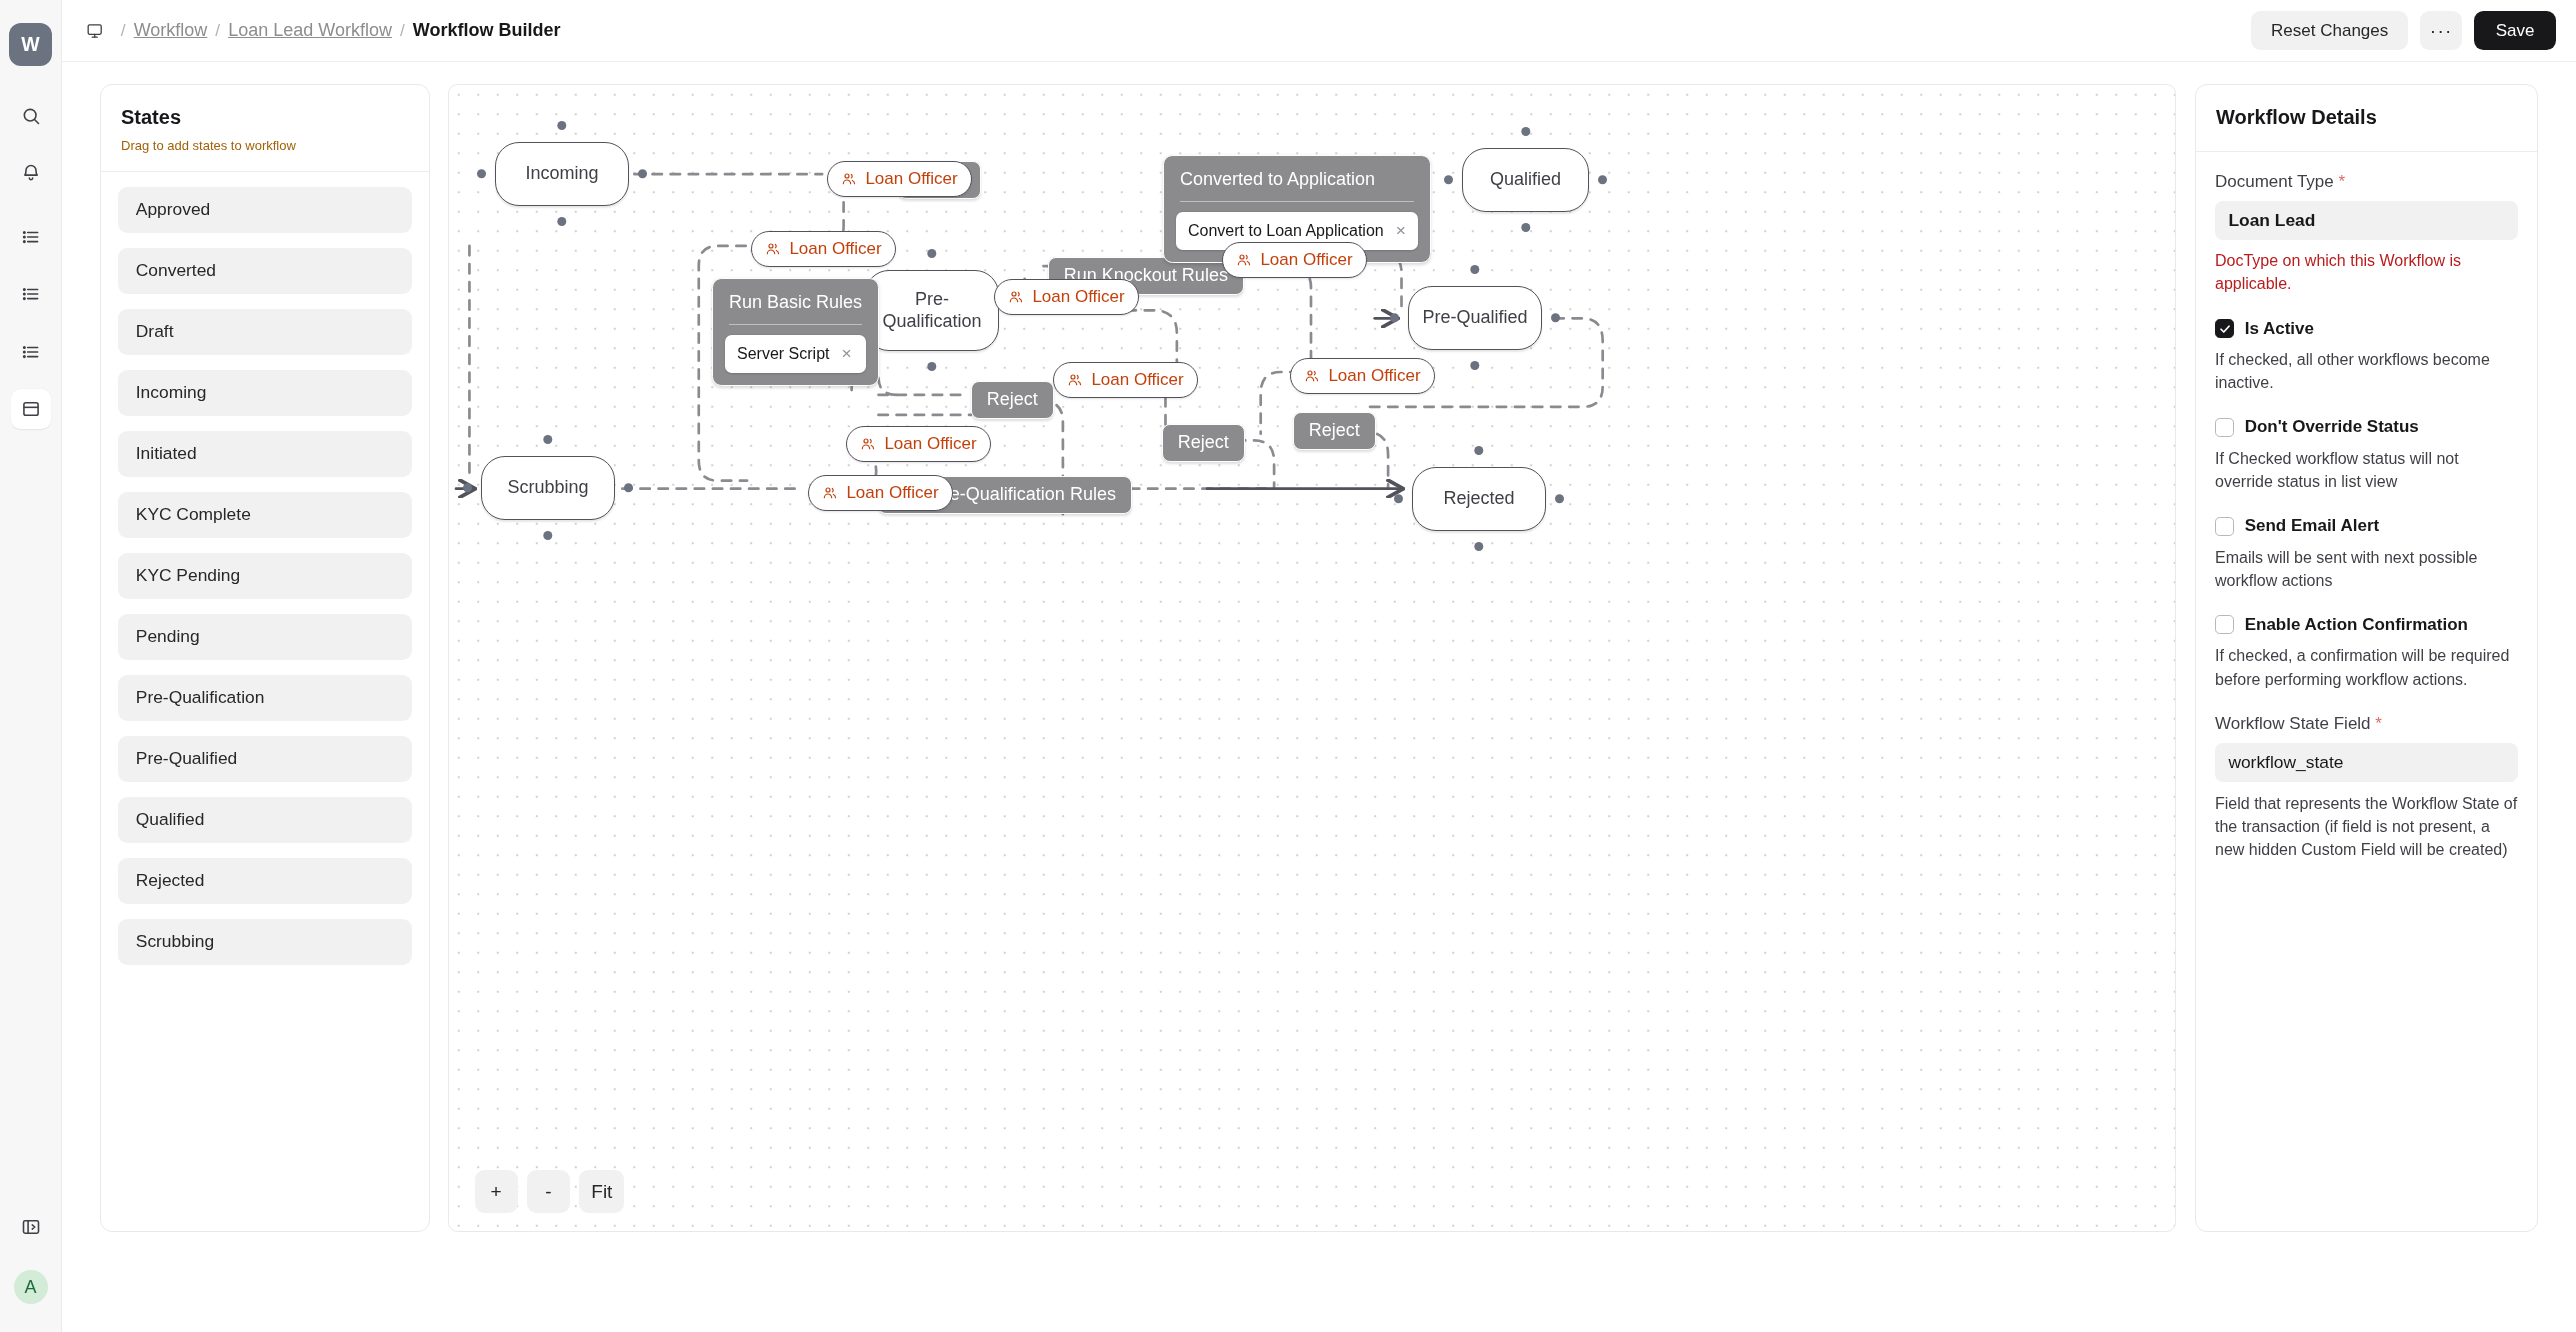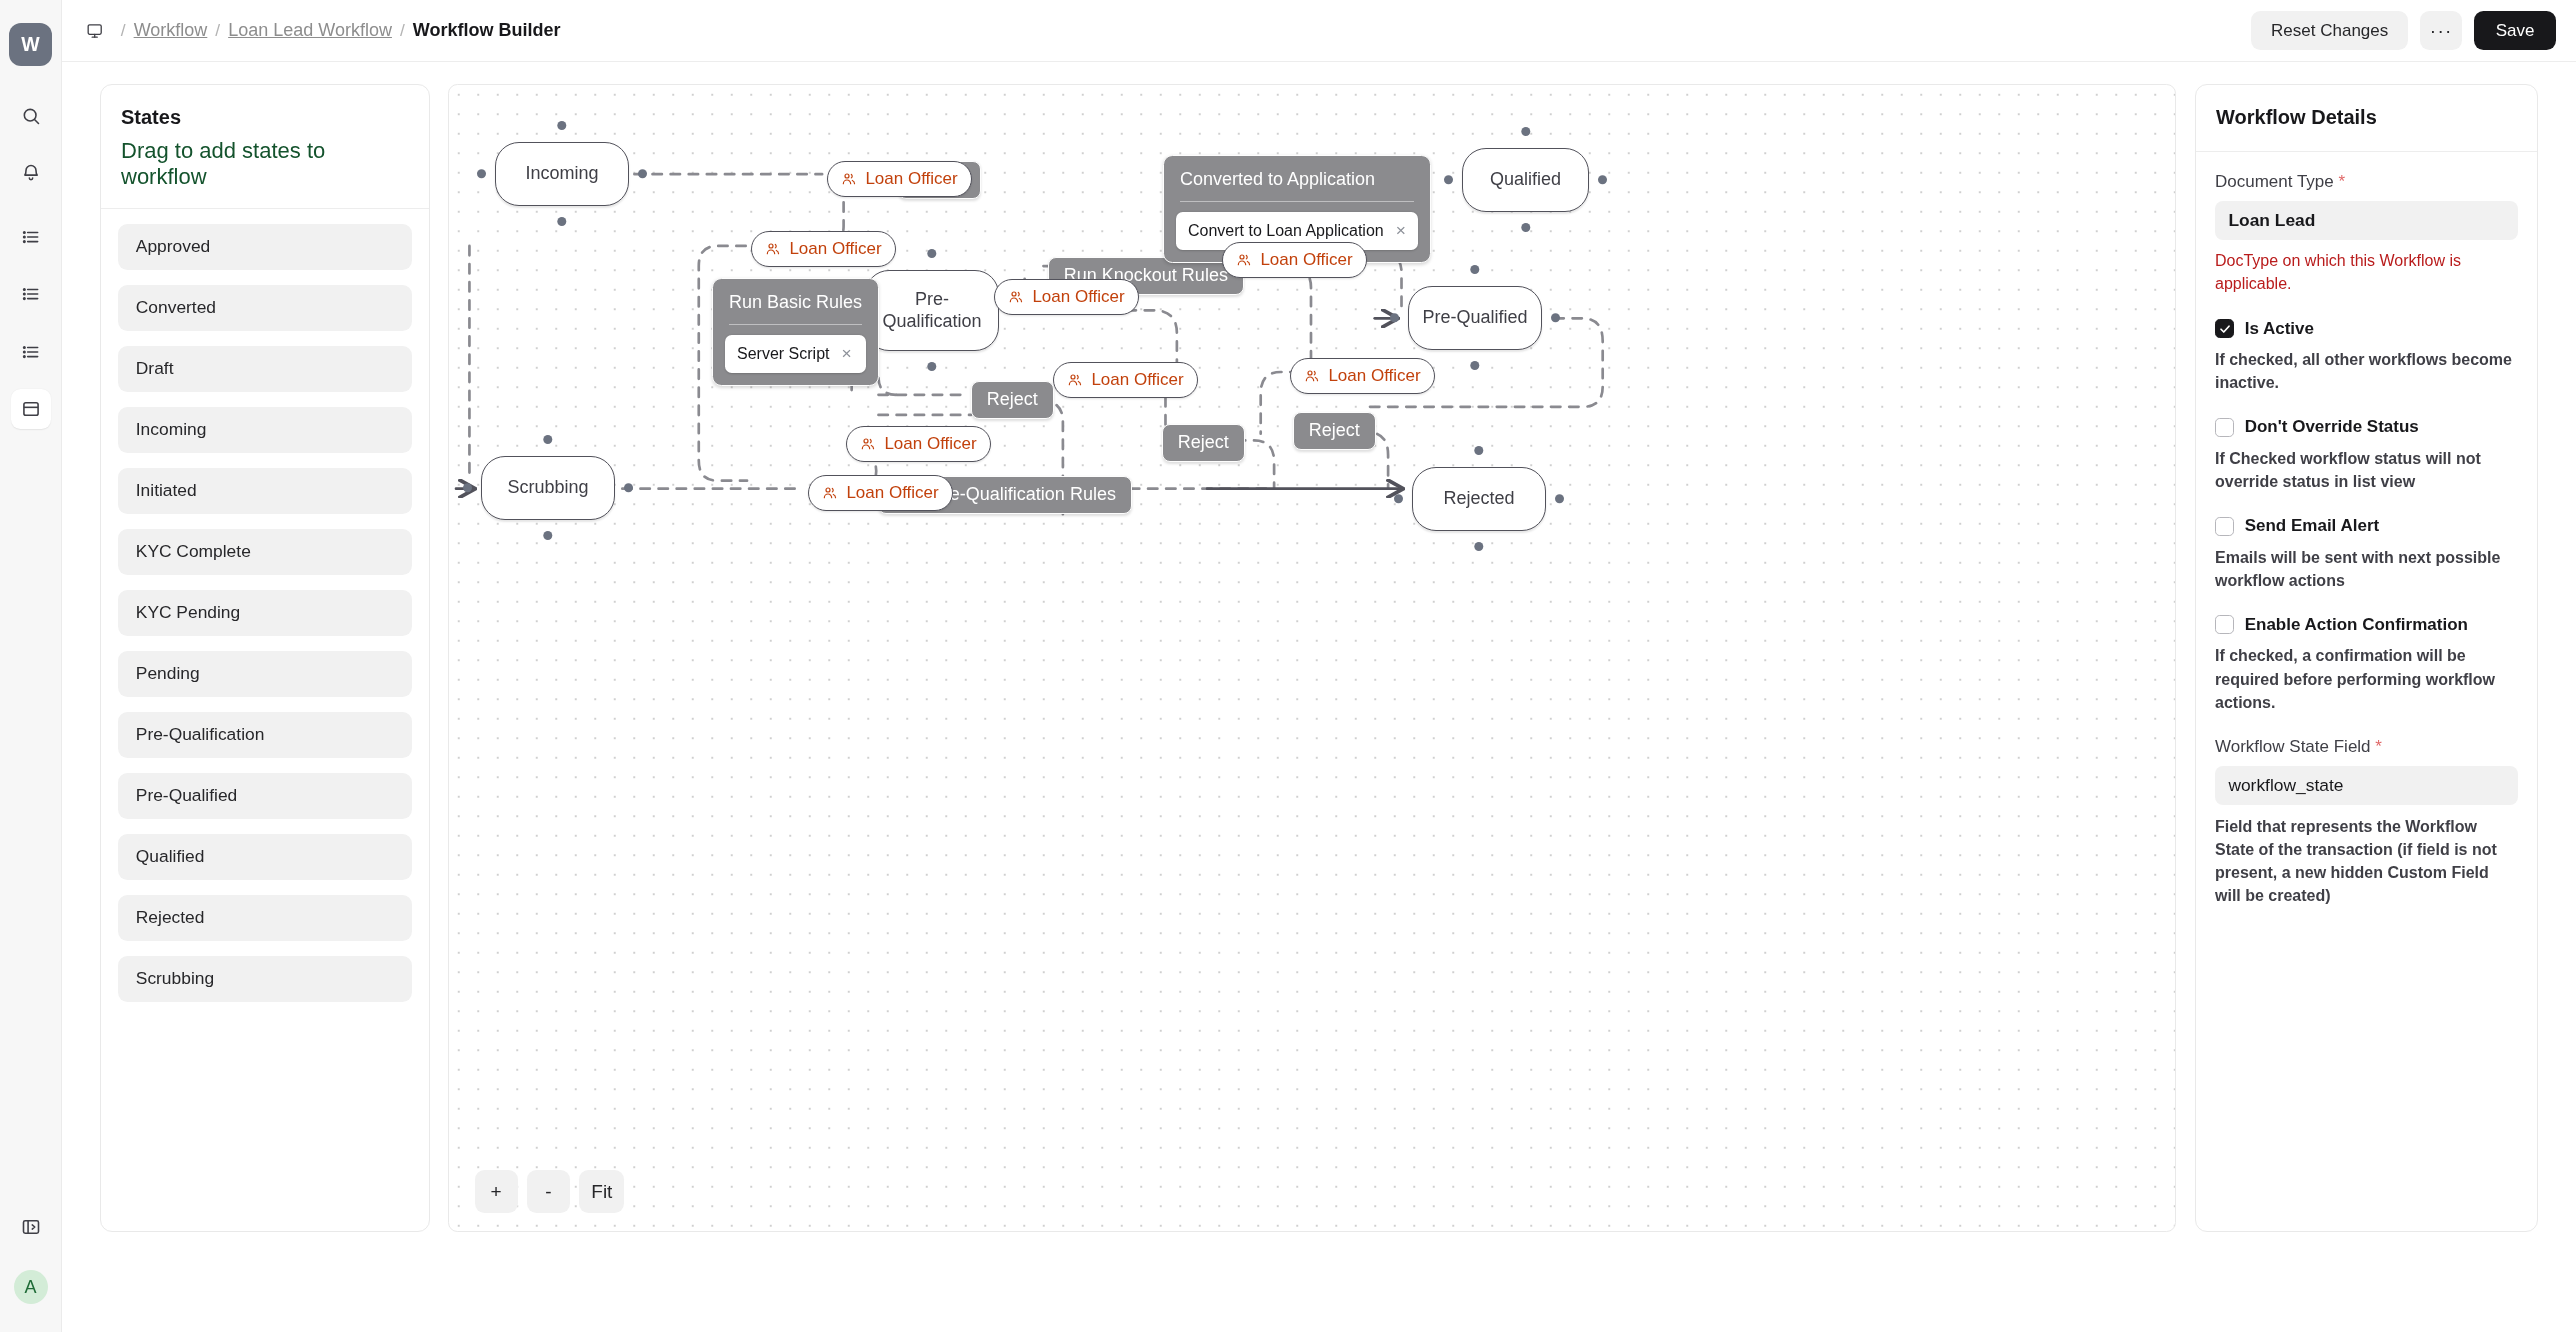--- a/index.html
+++ b/index.html
@@ -74,21 +74,21 @@
   
   #states-panel {
     position: absolute; left: 38px; top: 21.5px;
     width: 330px; height: 1148px;
     background: #ffffff;
     border: 0.7px solid #e9e9e9; border-radius: 12px;
     overflow: hidden;
   }
   #states-head { padding: 21.5px 20px 17.4px 20px; border-bottom: 0.7px solid #ededed; }
   #states-title { font-size: 20px; font-weight: 600; color: #18181b; }
-  #states-sub { font-size: 22px; color: #14532d; margin-top: 9.4px; }
+  #states-sub { font-size: 13px; color: #a16207; margin-top: 9.4px; }
   #states-list { padding: 14.8px 17.4px; display: flex; flex-direction: column; gap: 15px; }
   .state-chip {
     height: 46px; border-radius: 9.4px; background: #f1f1f1;
     color: #27272a; font-size: 17.4px; display: flex; align-items: center;
     padding: 0 17.4px; cursor: grab;
   }
 
   
   #canvas {
     position: absolute; left: 386px; top: 21.5px;
@@ -182,21 +182,21 @@
   #details-body { padding: 20px 19px; }
   .field-label { font-size: 17px; color: #3f3f46; margin-bottom: 9.4px; }
   .req { color: #e06868; }
   .field-value {
     background: #f1f1f1; border-radius: 8px; height: 39px;
     display: flex; align-items: center; padding: 0 13.4px;
     font-size: 17.4px; color: #18181b; font-weight: 600;
   }
   .field-value.mono { font-weight: 400; }
   .field-help { font-size: 16px; color: #b91c1c; line-height: 1.45; margin-top: 9.4px; }
-  .field-help.dark { color: #3f3f46; font-weight: bold; }
+  .field-help.dark { color: #3f3f46; }
   .block { margin-bottom: 23px; }
   .check-row { display: flex; align-items: center; gap: 10.7px; }
   .checkbox {
     width: 19px; height: 19px; border-radius: 4.7px;
     border: 1.3px solid #b6b6bb; background: #ffffff;
     display: flex; align-items: center; justify-content: center; flex: 0 0 auto;
     cursor: pointer;
   }
   .checkbox.checked { background: #18181b; border-color: #18181b; }
   .check-label { font-size: 17px; color: #18181b; font-weight: 600; }

